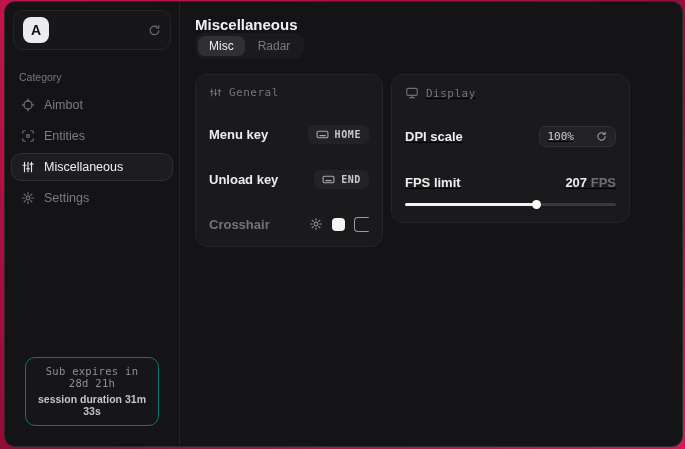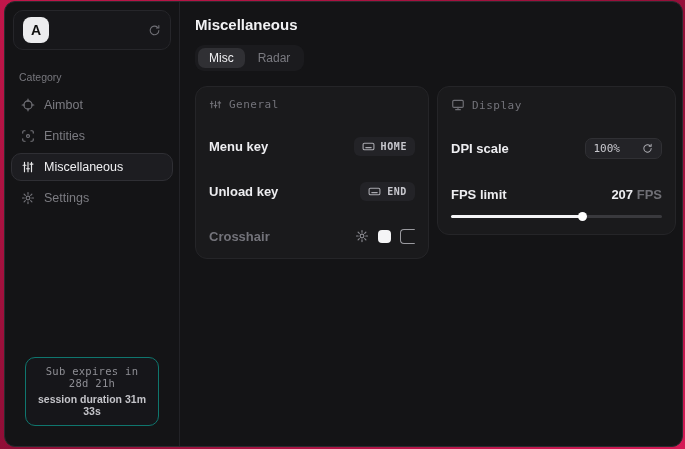--- a/index.html
+++ b/index.html
@@ -50,33 +50,33 @@
     border:1px solid #0f766e; border-radius:10px; background:#16161a;text-align:center;
   }
   .subline1 { font-size:10.5px; color:#8e8e94; letter-spacing:.3px; }
   .subline2 { font-size:10.5px; font-weight:bold; color:#c3c3c8; margin-top:4px; }
 
   
   .main { flex:1; padding:14px 15px; }
   .page-title { font-size:15px; font-weight:bold; color:#f2f2f4; }
 
   .tabs {
-    display:inline-flex; gap:2px; margin-top:12px;
+    display:inline-flex; gap:2px; 
     background:#1b1b1e; border-radius:9px; padding:3px;
   }
   .tab { padding:3px 11px; border-radius:7px; font-size:12px; color:#7a7a80; cursor:pointer; }
   .tab.active { background:#303034; color:#f0f0f2; font-weight:500; }
 
   .cards { display:flex; gap:8px; margin-top:15px; align-items:flex-start; }
   .card {
     background:#1a1a1c; border:1px solid #252528; border-radius:12px;
     padding:11px 13px 13px;
   }
-  .card.general { width:234px; }
-  .card.display { width:239px; }
+  .card.general { width:188px; }
+  .card.display { width:239px;text-decoration:underline; }
   .cardhead { display:flex; align-items:center; gap:7px; color:#73737a; }
   .cardhead .cicon { display:flex; color:#6f6f75; }
   .cardtitle { font-size:11px; letter-spacing:.5px; color:#73737a; }
 
   .row { display:flex; align-items:center; justify-content:space-between; margin-top:26px; min-height:18px; }
   .rowlabel { font-size:13px; font-weight:600; color:#ededf0; }
   .rowlabel.dim { color:#73737a; }
 
   .keychip {
     display:flex; align-items:center; gap:6px;

